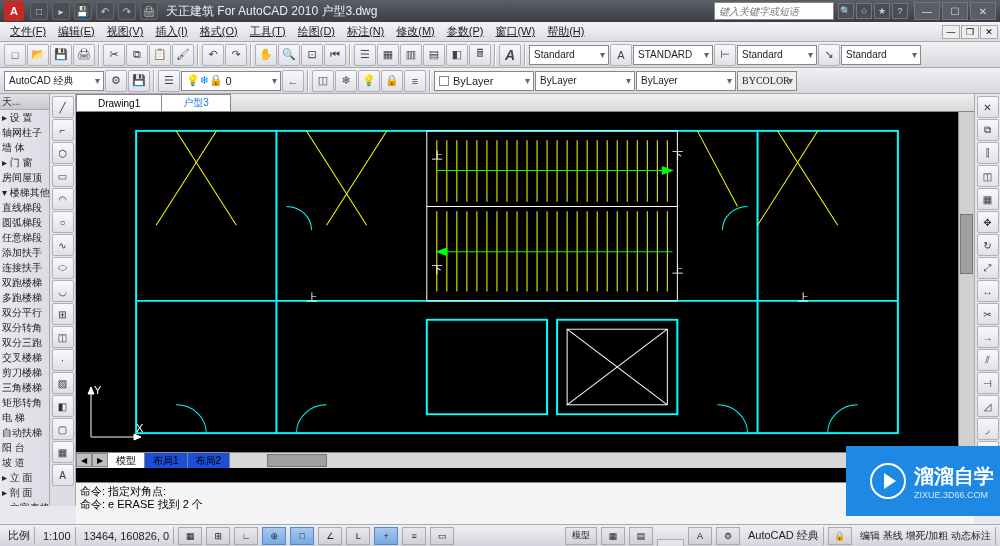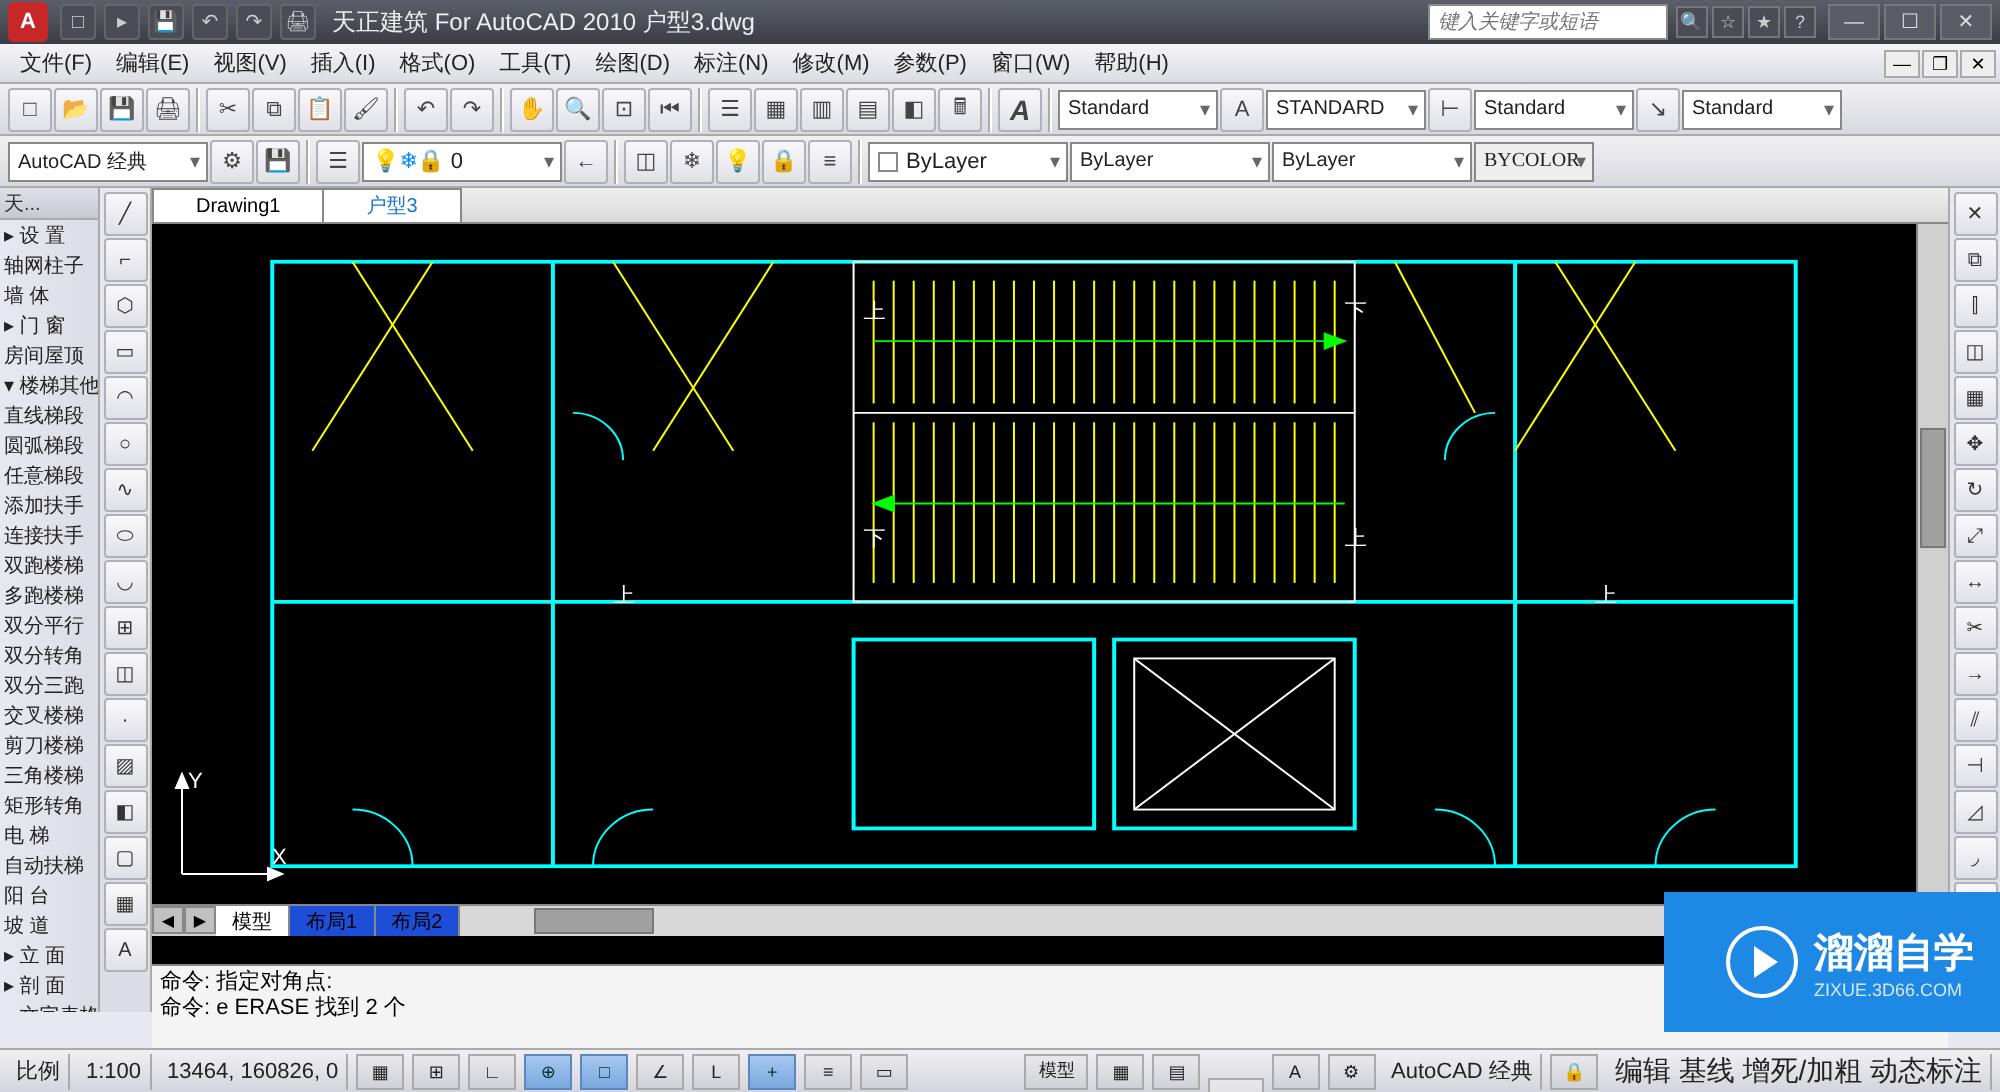--- a/index.html
+++ b/index.html
@@ -12,21 +12,21 @@
 .titlebar .qat .qbtn { width: 18px; height: 18px; background: #4a4d55; border: 1px solid #666; border-radius: 2px; display:flex;align-items:center;justify-content:center;color:#ccc;font-size:10px;}
 .titlebar .title { flex: 1; color: #eee; font-size: 12px; }
 .titlebar .search { width: 120px; height: 18px; background: #fff; border: 1px solid #888; font-size: 10px; padding: 0 4px; color: #888; font-style: italic; margin-right: 4px;}
 .titlebar .helpbtns { display:flex; gap:2px; margin-right:6px;}
 .titlebar .helpbtns .hb { width:16px;height:16px;border:1px solid #777;background:#4a4d55;display:flex;align-items:center;justify-content:center;color:#ccc;font-size:9px;}
 .titlebar .winbtns { display: flex; gap: 2px; }
 .titlebar .winbtns div { width: 26px; height: 18px; background: #5a5d65; border: 1px solid #777; display:flex;align-items:center;justify-content:center;color:#ddd;font-size:10px;}
 
 
 .menubar { height: 20px; background: linear-gradient(#f4f4f8,#dcdce4); border-bottom: 1px solid #aaa; display: flex; align-items: center; padding-left: 4px; }
-.menubar span { padding: 2px 6px; color: #222; }
+.menubar span { padding: 2px 6px; color: #222; text-decoration: underline; }
 .menubar .mdi { margin-left:auto; display:flex; gap:1px; padding-right:2px;}
 .menubar .mdi div{width:18px;height:14px;border:1px solid #aaa;background:#eee;display:flex;align-items:center;justify-content:center;font-size:9px;}
 
 
 .toolbar { height: 26px; background: linear-gradient(#f0f0f4,#d8d8e0); border-bottom: 1px solid #aaa; display: flex; align-items: center; padding: 0 4px; gap: 1px; }
 .tbtn { width: 22px; height: 22px; background: linear-gradient(#f8f8fc,#e0e0e8); border: 1px solid #b0b0b8; border-radius: 2px; display:flex;align-items:center;justify-content:center;font-size:11px;color:#444;}
 .tsep { width: 2px; height: 22px; border-left: 1px solid #aaa; border-right:1px solid #fff; margin: 0 2px; }
 .tcombo { height: 20px; background: #fff; border: 1px solid #888; padding: 0 4px; display:flex;align-items:center;min-width:80px;font-size:10px;color:#222;position:relative;}
 .tcombo::after{content:"▾";position:absolute;right:3px;color:#666;}
 .tcombo.w120{min-width:100px;width:100px;}
@@ -69,21 +69,21 @@
 .cmdarea .line{white-space:nowrap;}
 
 
 .statusbar { position:absolute; left:0; right:0; bottom:0; height:22px; background:linear-gradient(#f0f0f4,#d4d4dc); border-top:1px solid #aaa; display:flex; align-items:center; padding:0 4px; font-size:10px; color:#222; gap:4px;}
 .statusbar .sitem{padding:0 4px;border-right:1px solid #aaa;height:18px;display:flex;align-items:center;}
 .statusbar .sbtn{width:24px;height:18px;background:linear-gradient(#e8e8ec,#d0d0d8);border:1px solid #aaa;display:flex;align-items:center;justify-content:center;font-size:9px;}
 .statusbar .sbtn.on{background:linear-gradient(#a8c8f0,#7aa8e0);border-color:#5a88c0;color:#033;}
 .statusbar .spacer{flex:1;}
 
 
-.watermark { position:absolute; right:0; bottom:30px; width:168px; height:70px; background:#1e88e5; display:flex; align-items:center; justify-content:center; color:#fff; font-size:18px; gap:8px;padding-left:18px;}
+.watermark { position:absolute; right:0; bottom:30px; width:154px; height:70px; background:#1e88e5; display:flex; align-items:center; justify-content:center; color:#fff; font-size:18px; gap:8px;padding-left:18px;}
 .watermark .playicn{width:36px;height:36px;border:2px solid #fff;border-radius:50%;display:flex;align-items:center;justify-content:center;}
 .watermark .playicn::after{content:"";border-left:12px solid #fff;border-top:8px solid transparent;border-bottom:8px solid transparent;margin-left:3px;}
 
 
 .canvas svg { width:100%; height:100%; }
 </style>
 </head>
 <body>
 
 <div class="titlebar">
@@ -426,21 +426,21 @@
   <div class="sbtn">▭</div>
   <div class="spacer"></div>
   <div class="sbtn" style="width:auto;padding:0 6px;">模型</div>
   <div class="sbtn">▦</div>
   <div class="sbtn">▤</div>
   <div class="sbtn" style="width:auto;padding:12px 4px;margin-top:32px;">1:1▾</div>
   <div class="sbtn">A</div>
   <div class="sbtn">⚙</div>
   <div class="sitem">AutoCAD 经典</div>
   <div class="sbtn">🔒</div>
-  <div class="sitem" style="font-size:14px;">编辑 基线 增死/加粗 动态标注</div>
+  <div class="sitem" style="font-size:10px;">编辑 基线 增死/加粗 动态标注</div>
 </div>
 
 <div class="watermark">
   <div class="playicn"></div>
   <div style="display:flex;flex-direction:column;">
     <span style="font-size:20px;font-weight:bold;">溜溜自学</span>
     <span style="font-size:9px;opacity:.8;">ZIXUE.3D66.COM</span>
   </div>
 </div>
 

